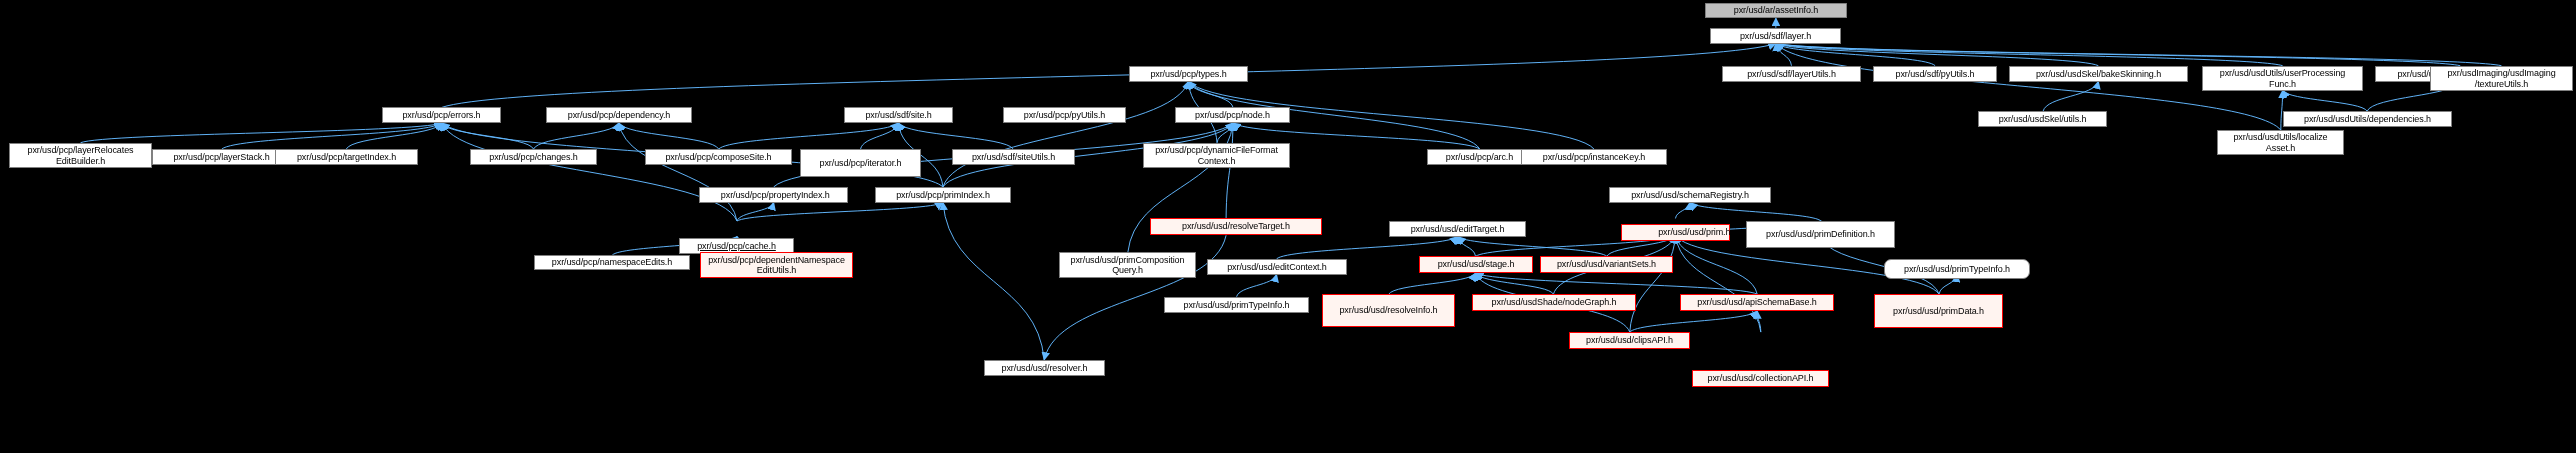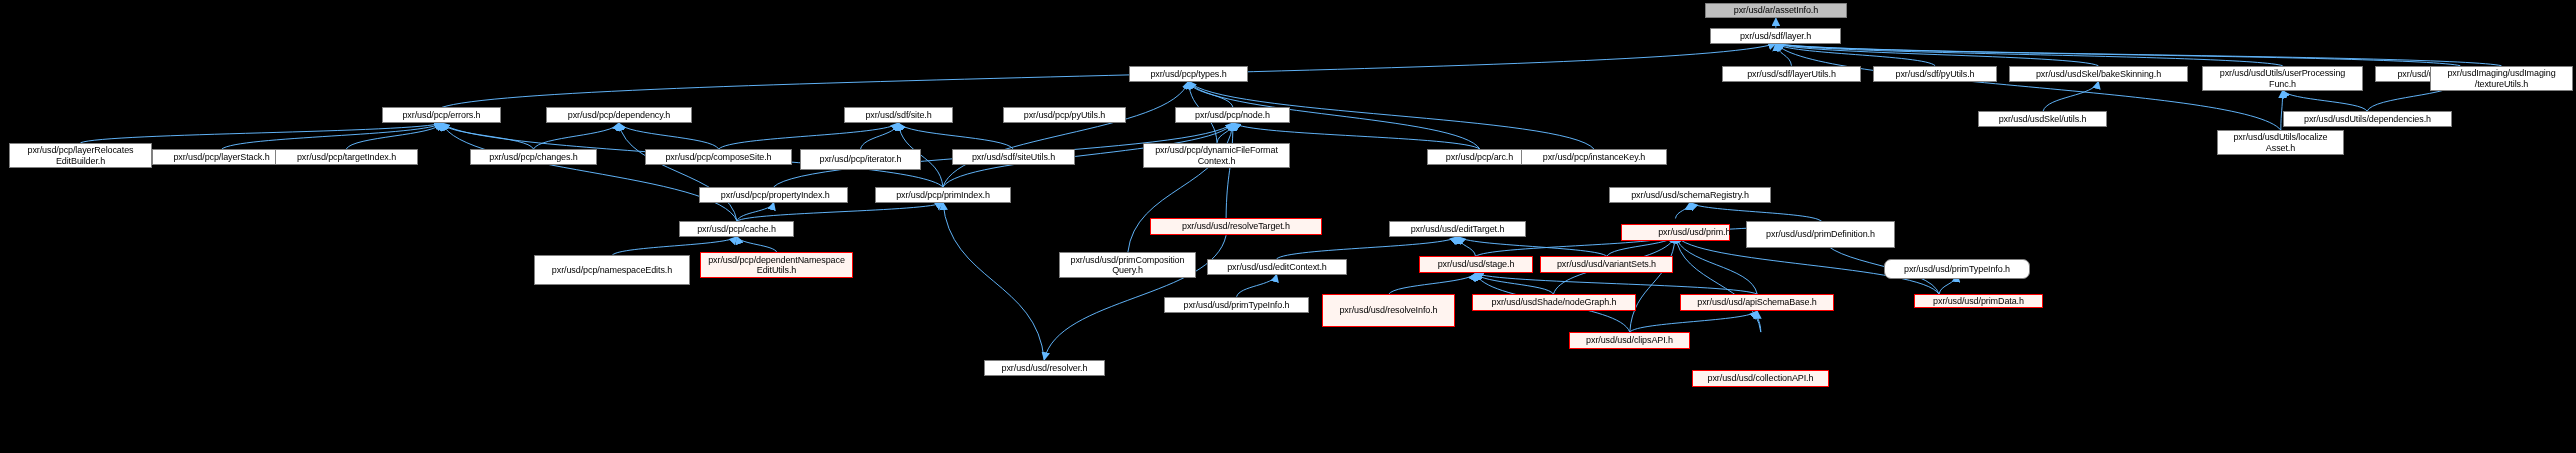--- a/index.html
+++ b/index.html
@@ -135,47 +135,47 @@
       <div class="node" style="left: 546px; top: 107px; width: 146px; height: 15.6px;">pxr/usd/pcp/dependency.h</div>
       <div class="node" style="left: 844px; top: 107px; width: 109px; height: 15.6px;">pxr/usd/sdf/site.h</div>
       <div class="node" style="left: 1003px; top: 107px; width: 123px; height: 15.6px;">pxr/usd/pcp/pyUtils.h</div>
       <div class="node" style="left: 1129px; top: 66px; width: 119px; height: 15.6px;">pxr/usd/pcp/types.h</div>
       <div class="node" style="left: 9px; top: 143px; width: 143px; height: 25px;">pxr/usd/pcp/layerRelocates
 EditBuilder.h</div>
       <div class="node" style="left: 152px; top: 149px; width: 139px; height: 15.6px;">pxr/usd/pcp/layerStack.h</div>
       <div class="node" style="left: 275px; top: 149px; width: 143px; height: 15.6px;">pxr/usd/pcp/targetIndex.h</div>
       <div class="node" style="left: 470px; top: 149px; width: 127px; height: 15.6px;">pxr/usd/pcp/changes.h</div>
       <div class="node" style="left: 645px; top: 149px; width: 147px; height: 15.6px;">pxr/usd/pcp/composeSite.h</div>
-      <div class="node" style="left: 800px; top: 149px; width: 121px; height: 21px;">pxr/usd/pcp/iterator.h</div>
+      <div class="node" style="left: 800px; top: 149px; width: 121px; height: 28px;">pxr/usd/pcp/iterator.h</div>
       <div class="node" style="left: 952px; top: 149px; width: 123px; height: 15.6px;">pxr/usd/sdf/siteUtils.h</div>
       <div class="node" style="left: 1175px; top: 107px; width: 115px; height: 15.6px;">pxr/usd/pcp/node.h</div>
       <div class="node" style="left: 1143px; top: 143px; width: 147px; height: 25px;">pxr/usd/pcp/dynamicFileFormat
 Context.h</div>
       <div class="node" style="left: 1427px; top: 149px; width: 105px; height: 15.6px;">pxr/usd/pcp/arc.h</div>
       <div class="node" style="left: 1521px; top: 149px; width: 146px; height: 15.6px;">pxr/usd/pcp/instanceKey.h</div>
       <div class="node" style="left: 699px; top: 187px; width: 149px; height: 15.6px; padding-left: 6px;">pxr/usd/pcp/propertyIndex.h</div>
       <div class="node" style="left: 875px; top: 187px; width: 136px; height: 15.6px;">pxr/usd/pcp/primIndex.h</div>
       <div class="node" style="left: 1609px; top: 187px; width: 162px; height: 15.6px;">pxr/usd/usd/schemaRegistry.h</div>
-      <div class="node" style="left: 679px; top: 221px; width: 115px; height: 15.6px;">pxr/usd/pcp/cache.h</div>
+      <div class="node" style="left: 679px; top: 238px; width: 115px; height: 15.6px; text-decoration: underline;">pxr/usd/pcp/cache.h</div>
       <div class="node hl" style="left: 1150px; top: 218px; width: 172px; height: 17px;">pxr/usd/usd/resolveTarget.h</div>
       <div class="node" style="left: 1389px; top: 221px; width: 137px; height: 15.6px;">pxr/usd/usd/editTarget.h</div>
       <div class="node hl" style="left: 1621px; top: 224px; width: 109px; height: 17px; padding-left: 40px;">pxr/usd/usd/prim.h</div>
       <div class="node" style="left: 1746px; top: 221px; width: 149px; height: 27px;">pxr/usd/usd/primDefinition.h</div>
-      <div class="node" style="left: 534px; top: 255px; width: 156px; height: 30px;">pxr/usd/pcp/namespaceEdits.h</div>
+      <div class="node" style="left: 534px; top: 255px; width: 156px; height: 15px;">pxr/usd/pcp/namespaceEdits.h</div>
       <div class="node hl" style="left: 700px; top: 252px; width: 153px; height: 26px;">pxr/usd/pcp/dependentNamespace
 EditUtils.h</div>
       <div class="node" style="left: 1059px; top: 252px; width: 137px; height: 26px;">pxr/usd/usd/primComposition
 Query.h</div>
       <div class="node" style="left: 1207px; top: 259px; width: 140px; height: 15.6px;">pxr/usd/usd/editContext.h</div>
       <div class="node hl" style="left: 1419px; top: 256px; width: 114px; height: 17px;">pxr/usd/usd/stage.h</div>
       <div class="node hl" style="left: 1540px; top: 256px; width: 133px; height: 17px;">pxr/usd/usd/variantSets.h</div>
       <div class="node" style="left: 1884px; top: 259px; width: 146px; height: 20px; border-radius: 7px;">pxr/usd/usd/primTypeInfo.h</div>
       <div class="node" style="left: 1164px; top: 297px; width: 145px; height: 15.6px;">pxr/usd/usd/primTypeInfo.h</div>
       <div class="node hl" style="left: 1322px; top: 294px; width: 133px; height: 33px;">pxr/usd/usd/resolveInfo.h</div>
       <div class="node hl" style="left: 1472px; top: 294px; width: 164px; height: 17px;">pxr/usd/usdShade/nodeGraph.h</div>
       <div class="node hl" style="left: 1680px; top: 294px; width: 154px; height: 17px;">pxr/usd/usd/apiSchemaBase.h</div>
-      <div class="node hl" style="left: 1874px; top: 294px; width: 129px; height: 14px; margin-left: 40px;">pxr/usd/usd/primData.h</div>
+      <div class="node hl" style="left: 1874px; top: 294px; width: 129px; height: 34px;">pxr/usd/usd/primData.h</div>
       <div class="node hl" style="left: 1569px; top: 332px; width: 121px; height: 17px;">pxr/usd/usd/clipsAPI.h</div>
       <div class="node hl" style="left: 1692px; top: 332px; width: 137px; height: 17px; margin-top: 38px;">pxr/usd/usd/collectionAPI.h</div>
       <div class="node" style="left: 984px; top: 360px; width: 121px; height: 15.6px;">pxr/usd/usd/resolver.h</div>
     </div>
 </div>
 
 
 </body></html>

